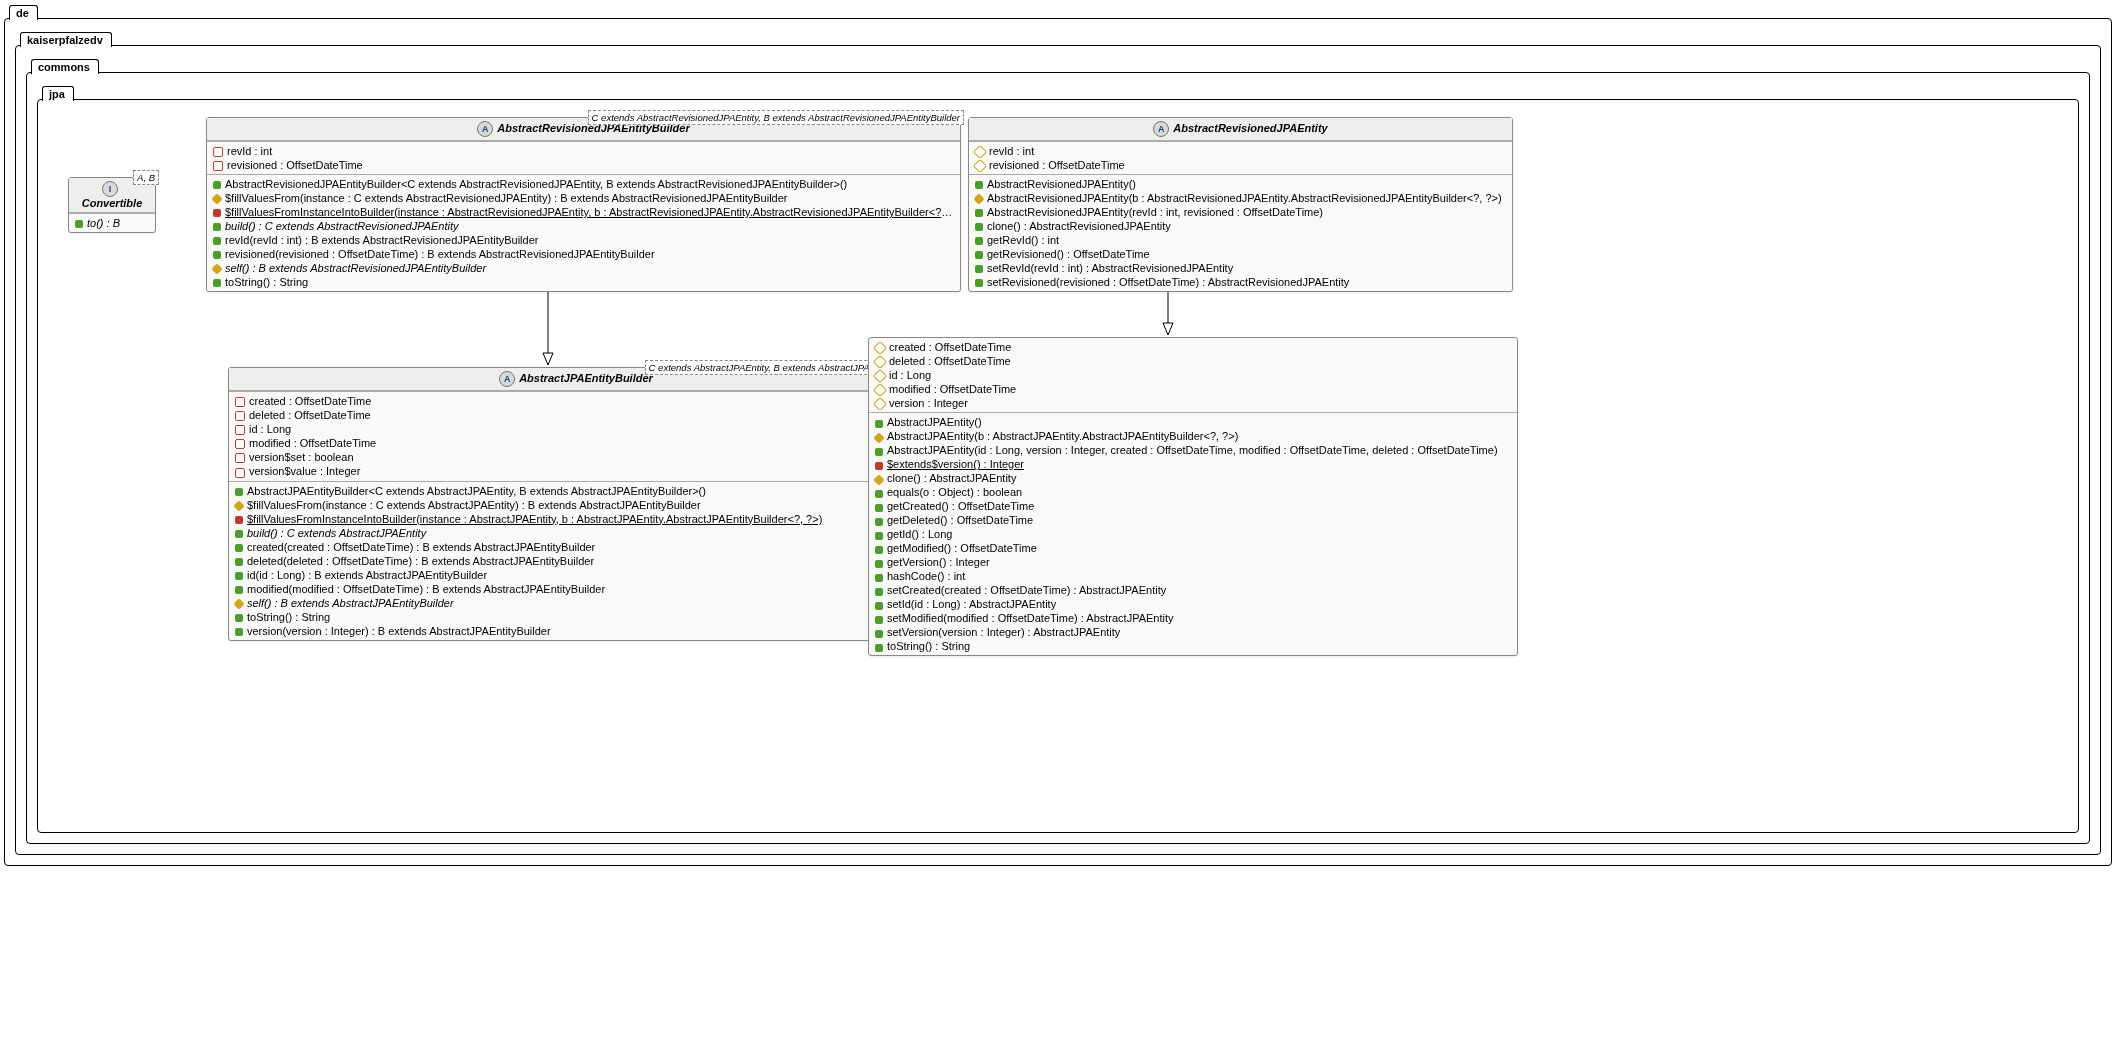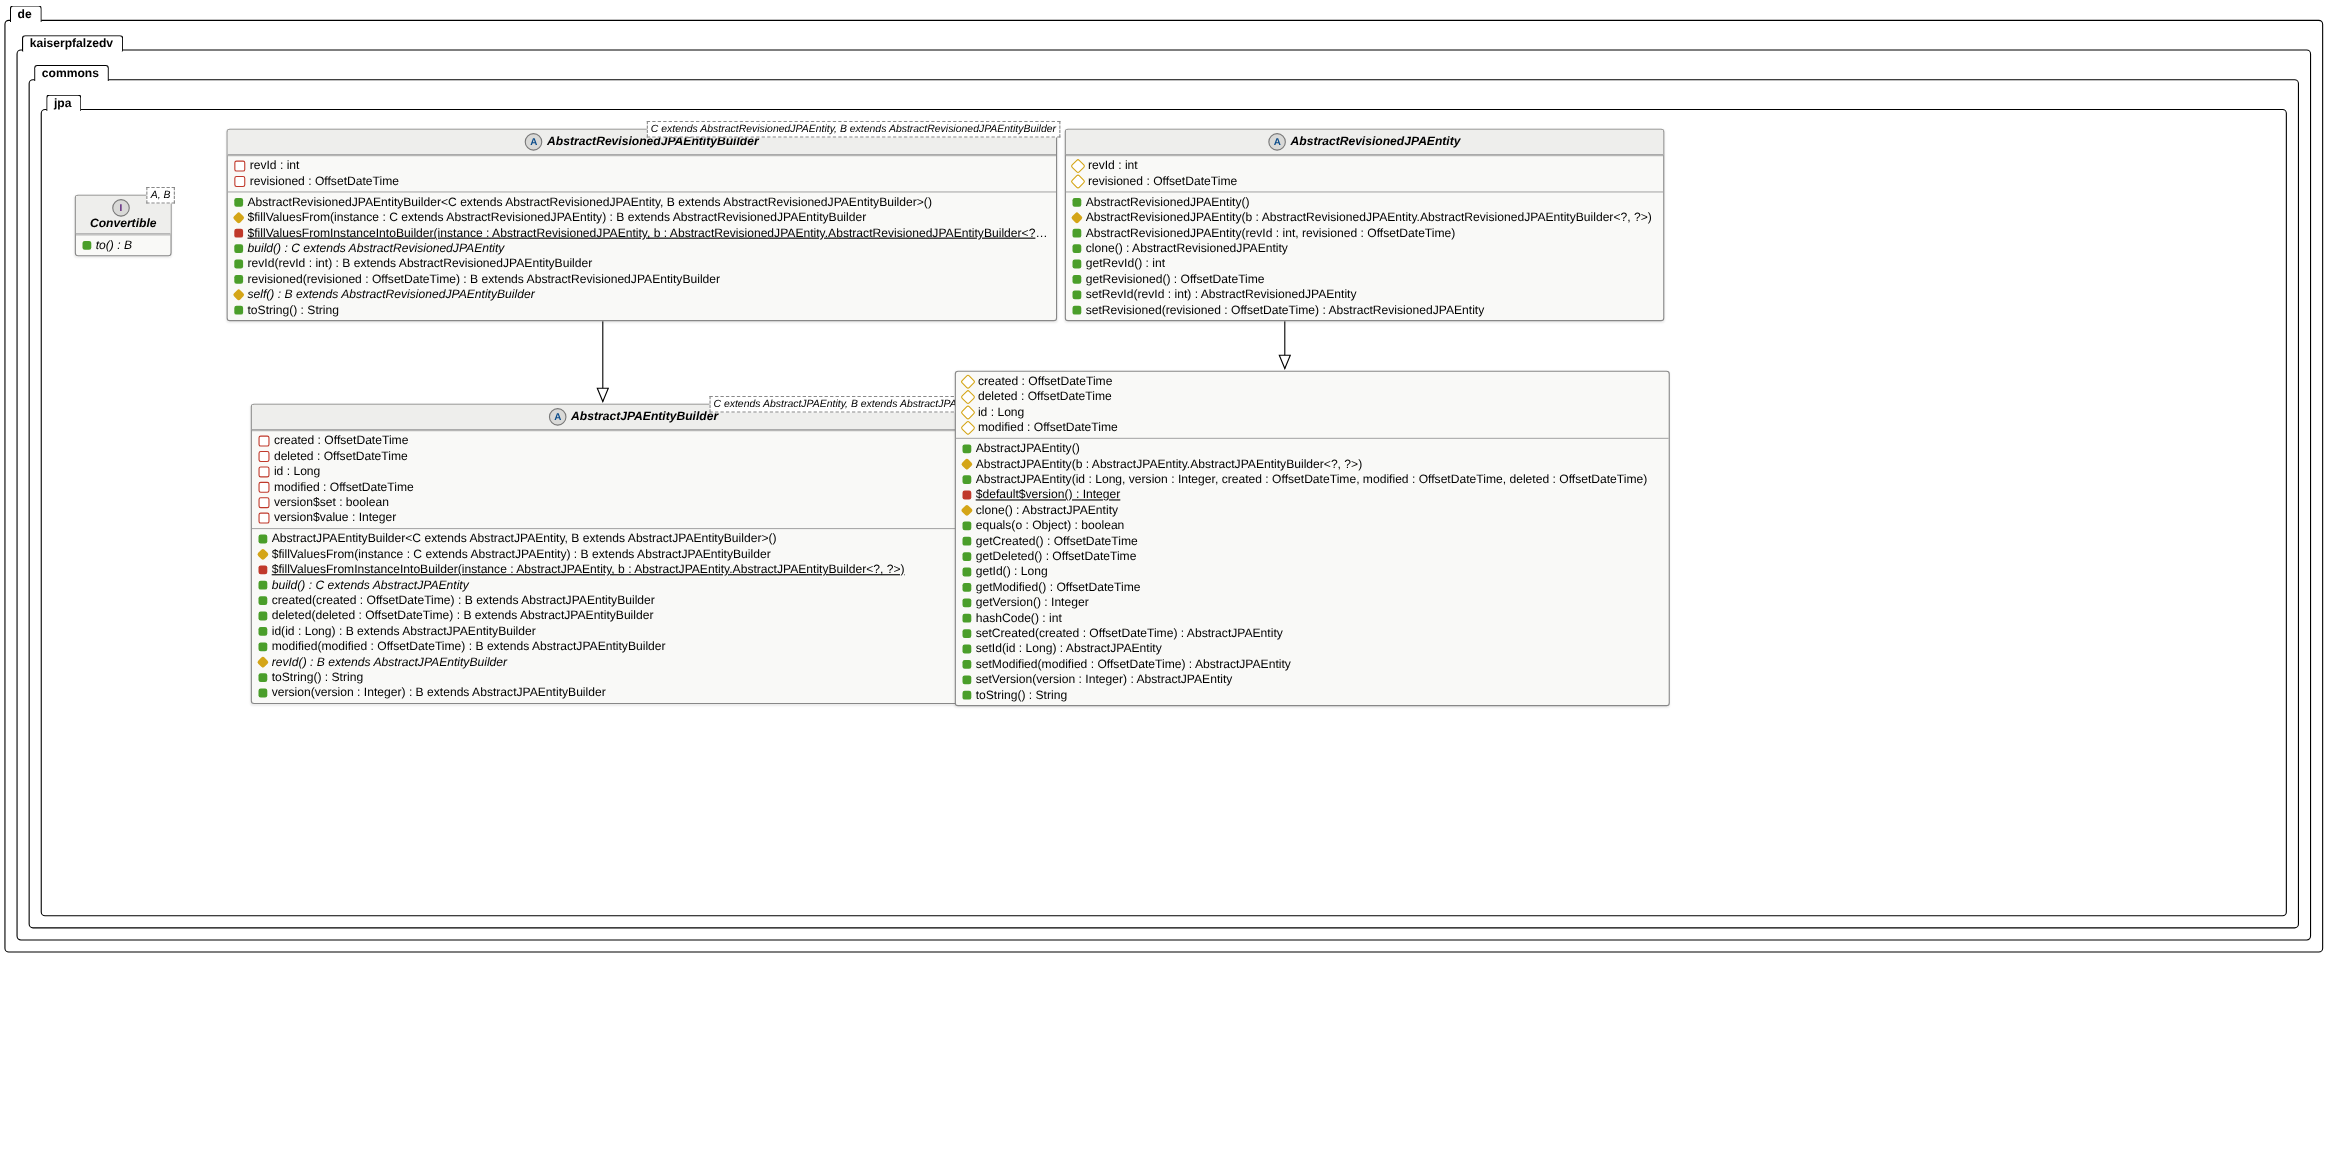--- a/index.html
+++ b/index.html
@@ -192,38 +192,39 @@
               </div>
             <div class="section">
                 <div class="row"><span class="vis vis-public"></span><span>AbstractJPAEntityBuilder&lt;C extends AbstractJPAEntity, B extends AbstractJPAEntityBuilder&gt;()</span></div>
                 <div class="row"><span class="vis vis-protected"></span><span>$fillValuesFrom(instance : C extends AbstractJPAEntity) : B extends AbstractJPAEntityBuilder</span></div>
                 <div class="row"><span class="vis vis-private-solid"></span><span class="underline">$fillValuesFromInstanceIntoBuilder(instance : AbstractJPAEntity, b : AbstractJPAEntity.AbstractJPAEntityBuilder&lt;?, ?&gt;)</span></div>
                 <div class="row"><span class="vis vis-public"></span><span class="italic">build() : C extends AbstractJPAEntity</span></div>
                 <div class="row"><span class="vis vis-public"></span><span>created(created : OffsetDateTime) : B extends AbstractJPAEntityBuilder</span></div>
                 <div class="row"><span class="vis vis-public"></span><span>deleted(deleted : OffsetDateTime) : B extends AbstractJPAEntityBuilder</span></div>
                 <div class="row"><span class="vis vis-public"></span><span>id(id : Long) : B extends AbstractJPAEntityBuilder</span></div>
                 <div class="row"><span class="vis vis-public"></span><span>modified(modified : OffsetDateTime) : B extends AbstractJPAEntityBuilder</span></div>
-                <div class="row"><span class="vis vis-protected"></span><span class="italic">revId() : B extends AbstractJPAEntityBuilder</span></div>
+                <div class="row"><span class="vis vis-protected"></span><span class="italic">self() : B extends AbstractJPAEntityBuilder</span></div>
                 <div class="row"><span class="vis vis-public"></span><span>toString() : String</span></div>
                 <div class="row"><span class="vis vis-public"></span><span>version(version : Integer) : B extends AbstractJPAEntityBuilder</span></div>
               </div>
           </div>
 
           <div class="cls" style="left:820px; top:225px; width:650px;">
             <div class="section">
                 <div class="row"><span class="vis vis-protected-open"></span><span>created : OffsetDateTime</span></div>
                 <div class="row"><span class="vis vis-protected-open"></span><span>deleted : OffsetDateTime</span></div>
                 <div class="row"><span class="vis vis-protected-open"></span><span>id : Long</span></div>
                 <div class="row"><span class="vis vis-protected-open"></span><span>modified : OffsetDateTime</span></div>
+                <div class="row"><span class="vis vis-protected-open"></span><span>version : Integer</span></div>
               </div>
             <div class="section">
                 <div class="row"><span class="vis vis-public"></span><span>AbstractJPAEntity()</span></div>
                 <div class="row"><span class="vis vis-protected"></span><span>AbstractJPAEntity(b : AbstractJPAEntity.AbstractJPAEntityBuilder&lt;?, ?&gt;)</span></div>
                 <div class="row"><span class="vis vis-public"></span><span>AbstractJPAEntity(id : Long, version : Integer, created : OffsetDateTime, modified : OffsetDateTime, deleted : OffsetDateTime)</span></div>
-                <div class="row"><span class="vis vis-private-solid"></span><span class="underline">$default$version() : Integer</span></div>
+                <div class="row"><span class="vis vis-private-solid"></span><span class="underline">$extends$version() : Integer</span></div>
                 <div class="row"><span class="vis vis-protected"></span><span>clone() : AbstractJPAEntity</span></div>
                 <div class="row"><span class="vis vis-public"></span><span>equals(o : Object) : boolean</span></div>
                 <div class="row"><span class="vis vis-public"></span><span>getCreated() : OffsetDateTime</span></div>
                 <div class="row"><span class="vis vis-public"></span><span>getDeleted() : OffsetDateTime</span></div>
                 <div class="row"><span class="vis vis-public"></span><span>getId() : Long</span></div>
                 <div class="row"><span class="vis vis-public"></span><span>getModified() : OffsetDateTime</span></div>
                 <div class="row"><span class="vis vis-public"></span><span>getVersion() : Integer</span></div>
                 <div class="row"><span class="vis vis-public"></span><span>hashCode() : int</span></div>
                 <div class="row"><span class="vis vis-public"></span><span>setCreated(created : OffsetDateTime) : AbstractJPAEntity</span></div>
                 <div class="row"><span class="vis vis-public"></span><span>setId(id : Long) : AbstractJPAEntity</span></div>

